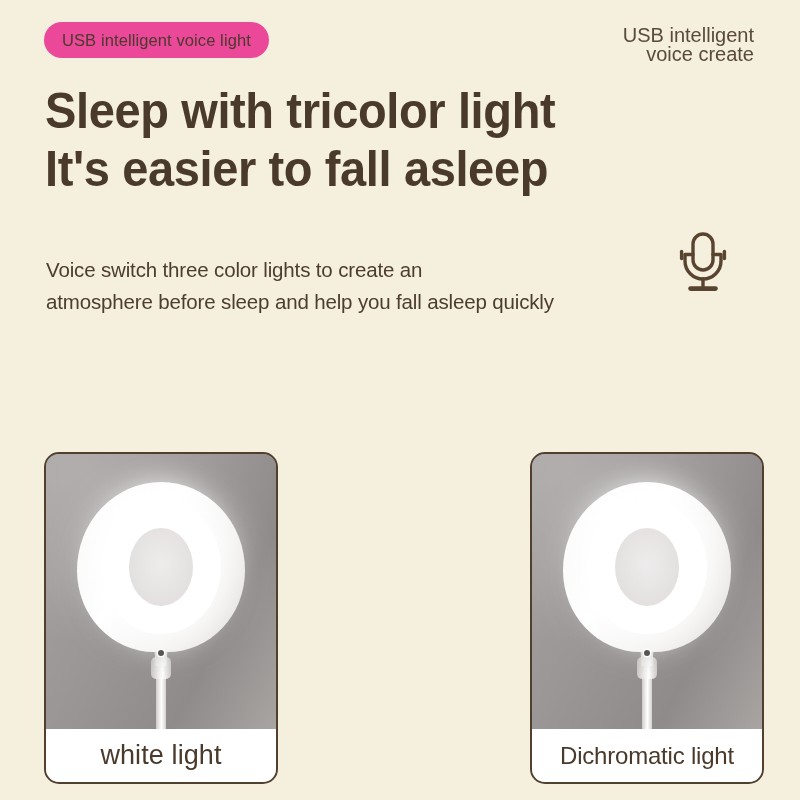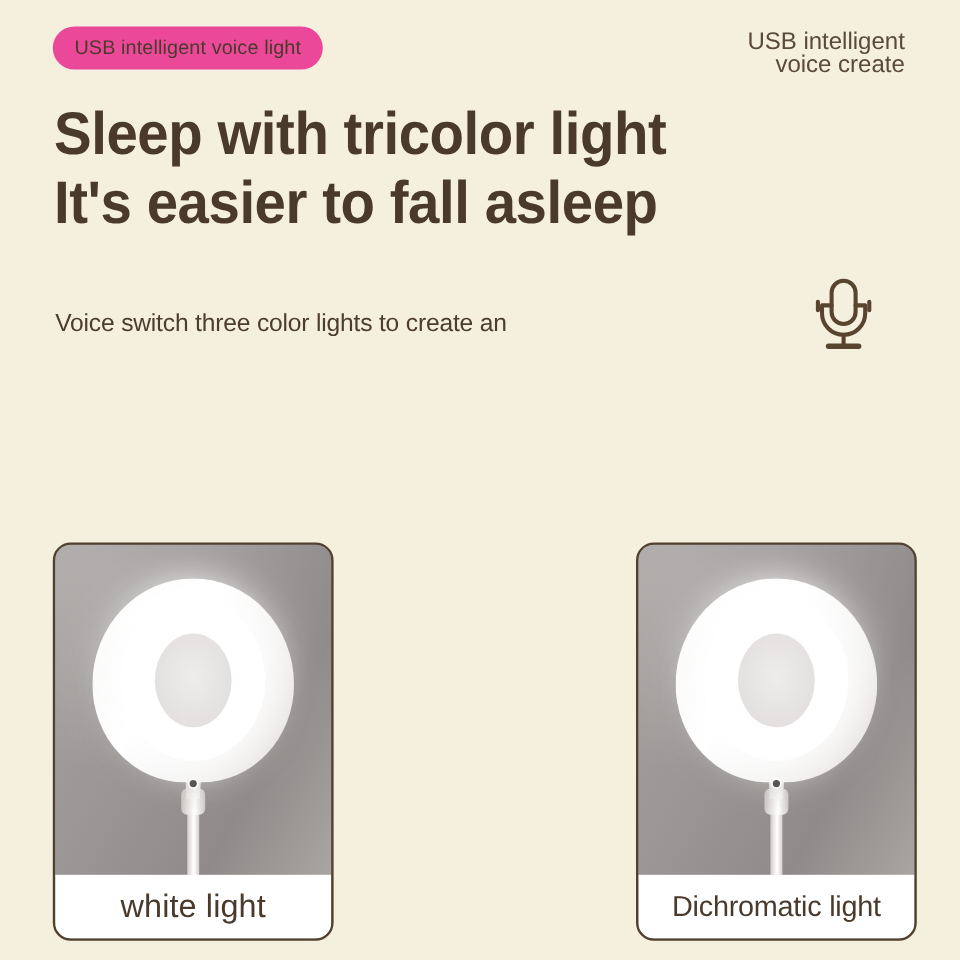--- a/index.html
+++ b/index.html
@@ -282,20 +282,21 @@
     <div>voice create</div>
   </div>
 
   <div class="headline">
     <span class="ln">Sleep with tricolor light</span>
     <span class="ln">It's easier to fall asleep</span>
   </div>
 
   <div class="subcopy">
     <span class="ln">Voice switch three color lights to create an</span>
+    <span class="ln">atmosphere before sleep and help you fall asleep quickly</span>
   </div>
 
   <div class="mic-icon">
     <svg viewBox="0 0 62 66" width="62" height="66" aria-hidden="true">
       <g fill="none" stroke="#59442f" stroke-width="3.4" stroke-linecap="round" stroke-linejoin="round">
         <rect x="21" y="4" width="20" height="36" rx="10" ry="10"></rect>
         <path d="M13 26 v5 a18 18 0 0 0 36 0 v-5"></path>
         <line x1="31" y1="49" x2="31" y2="57"></line>
         <line x1="18.5" y1="58.6" x2="43.5" y2="58.6" stroke-width="4.6"></line>
         <line x1="13" y1="24.5" x2="21" y2="24.5"></line>

